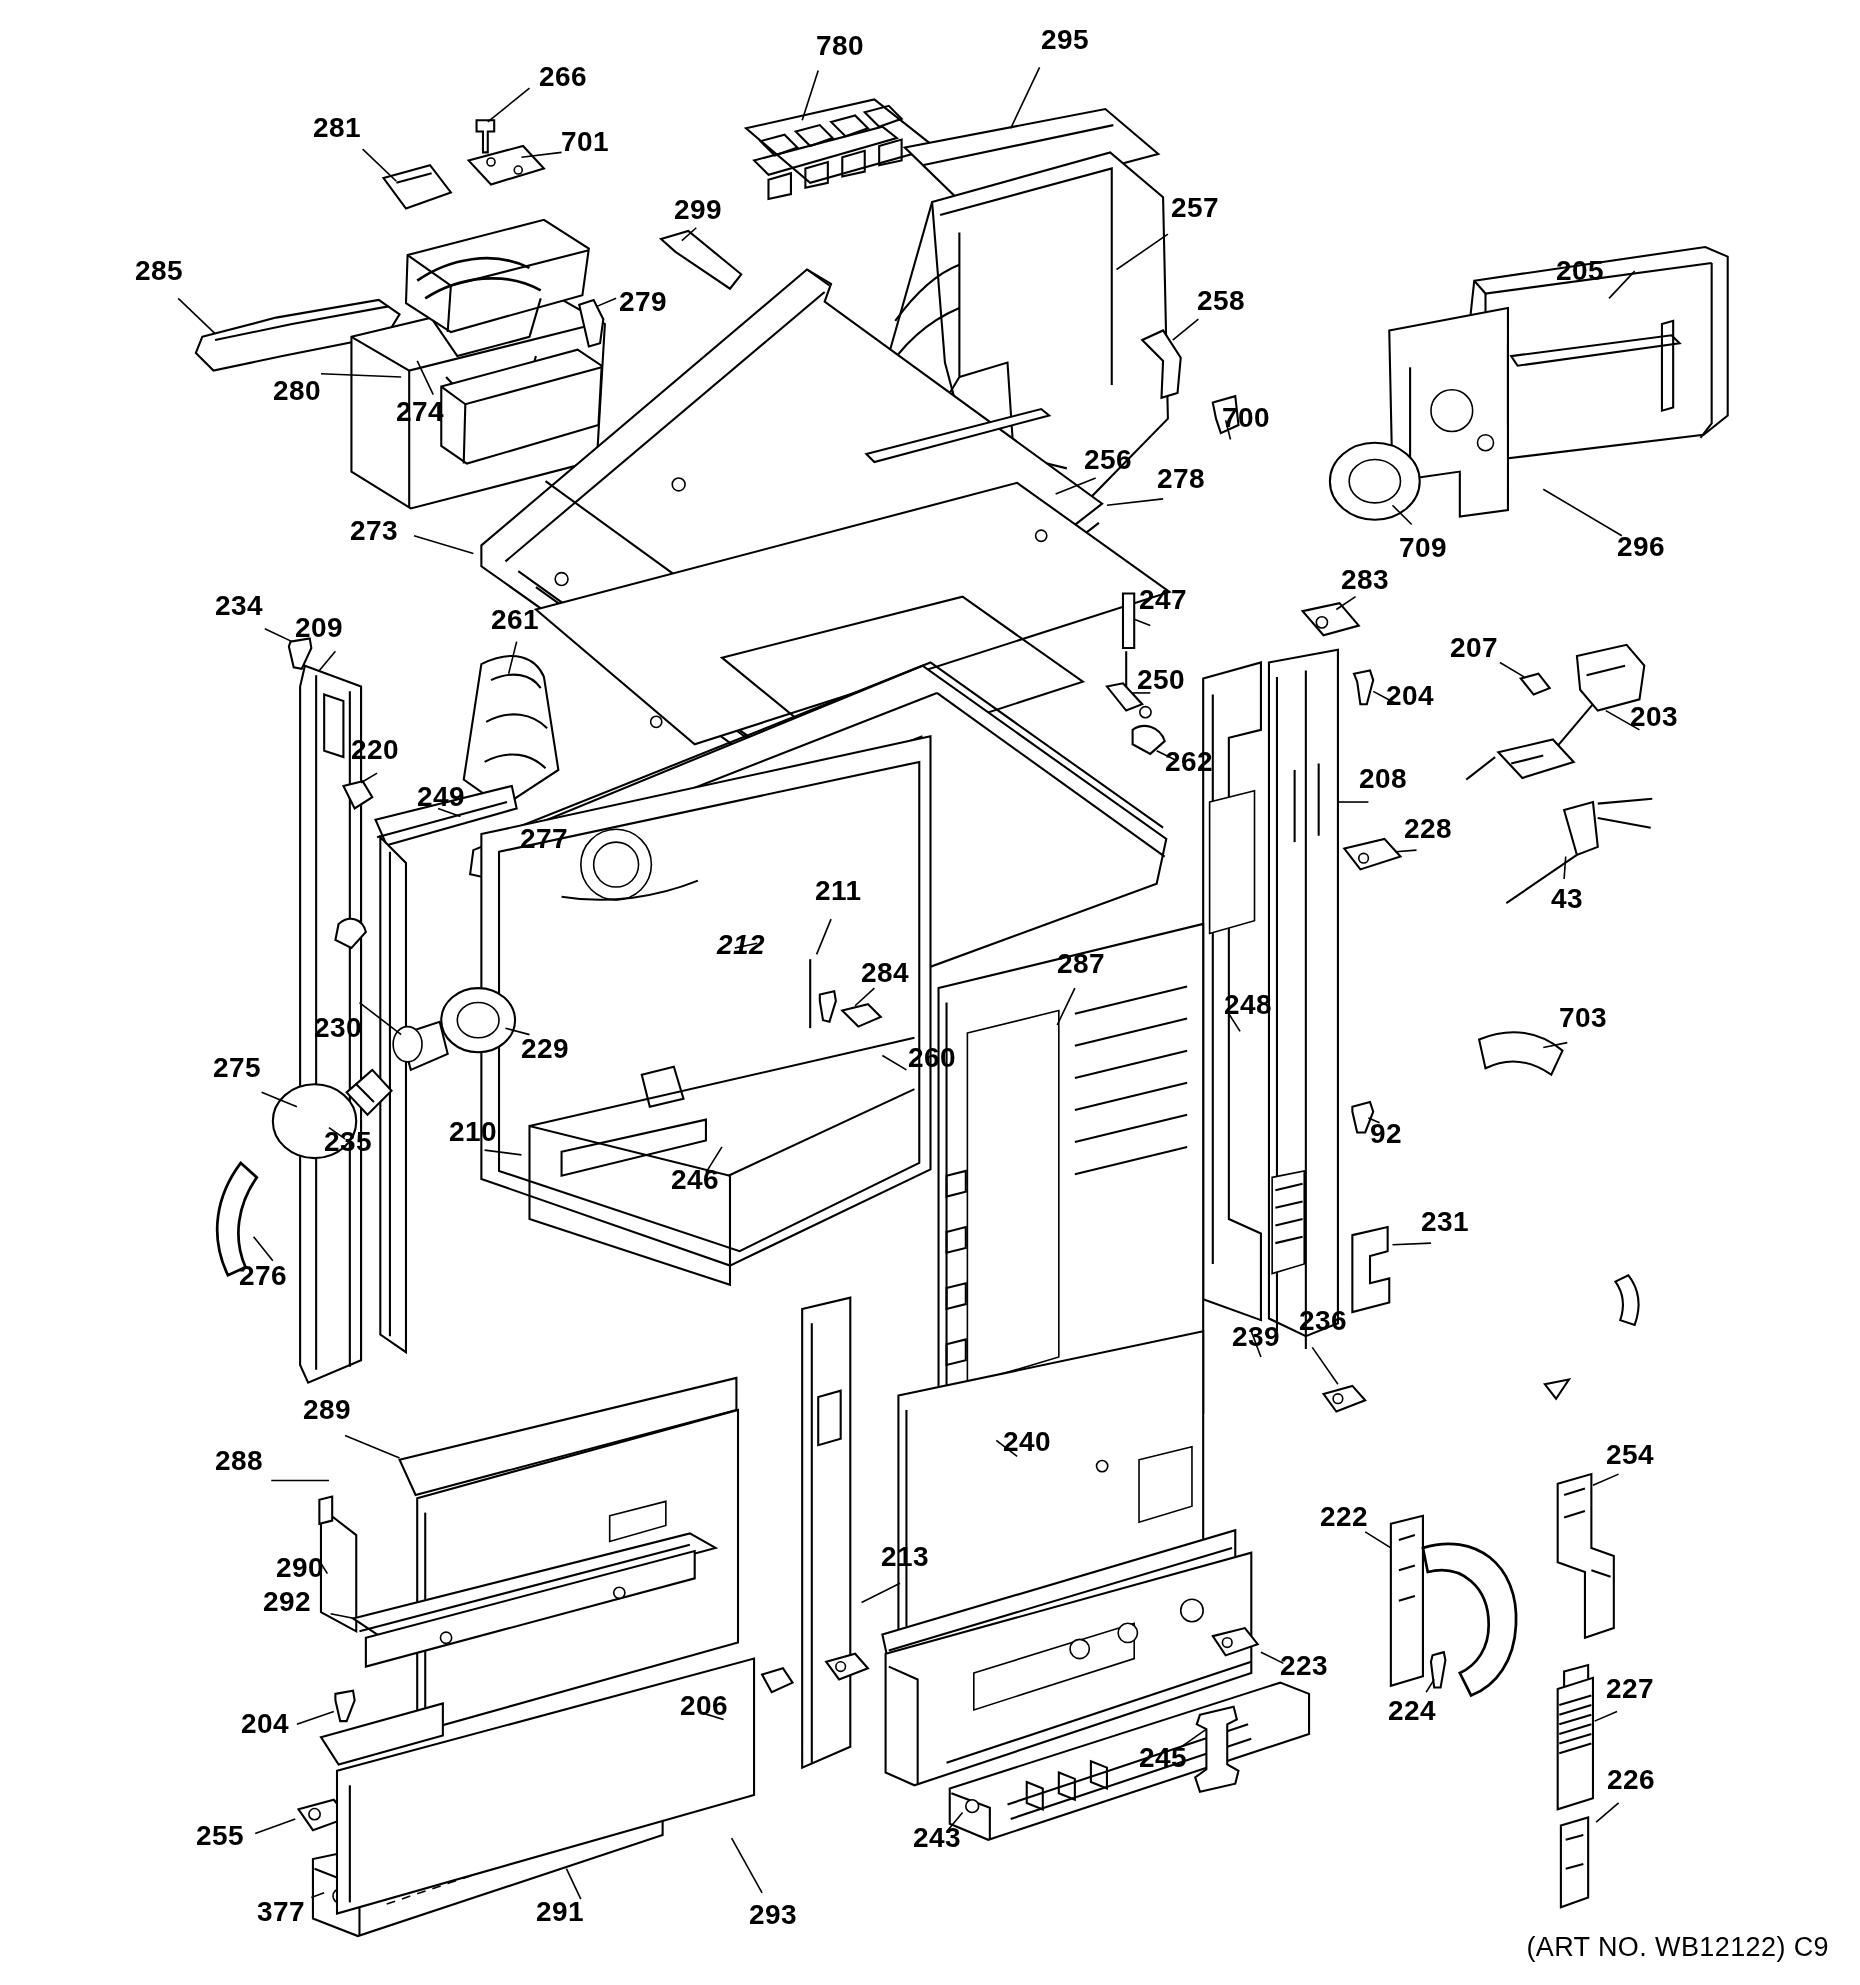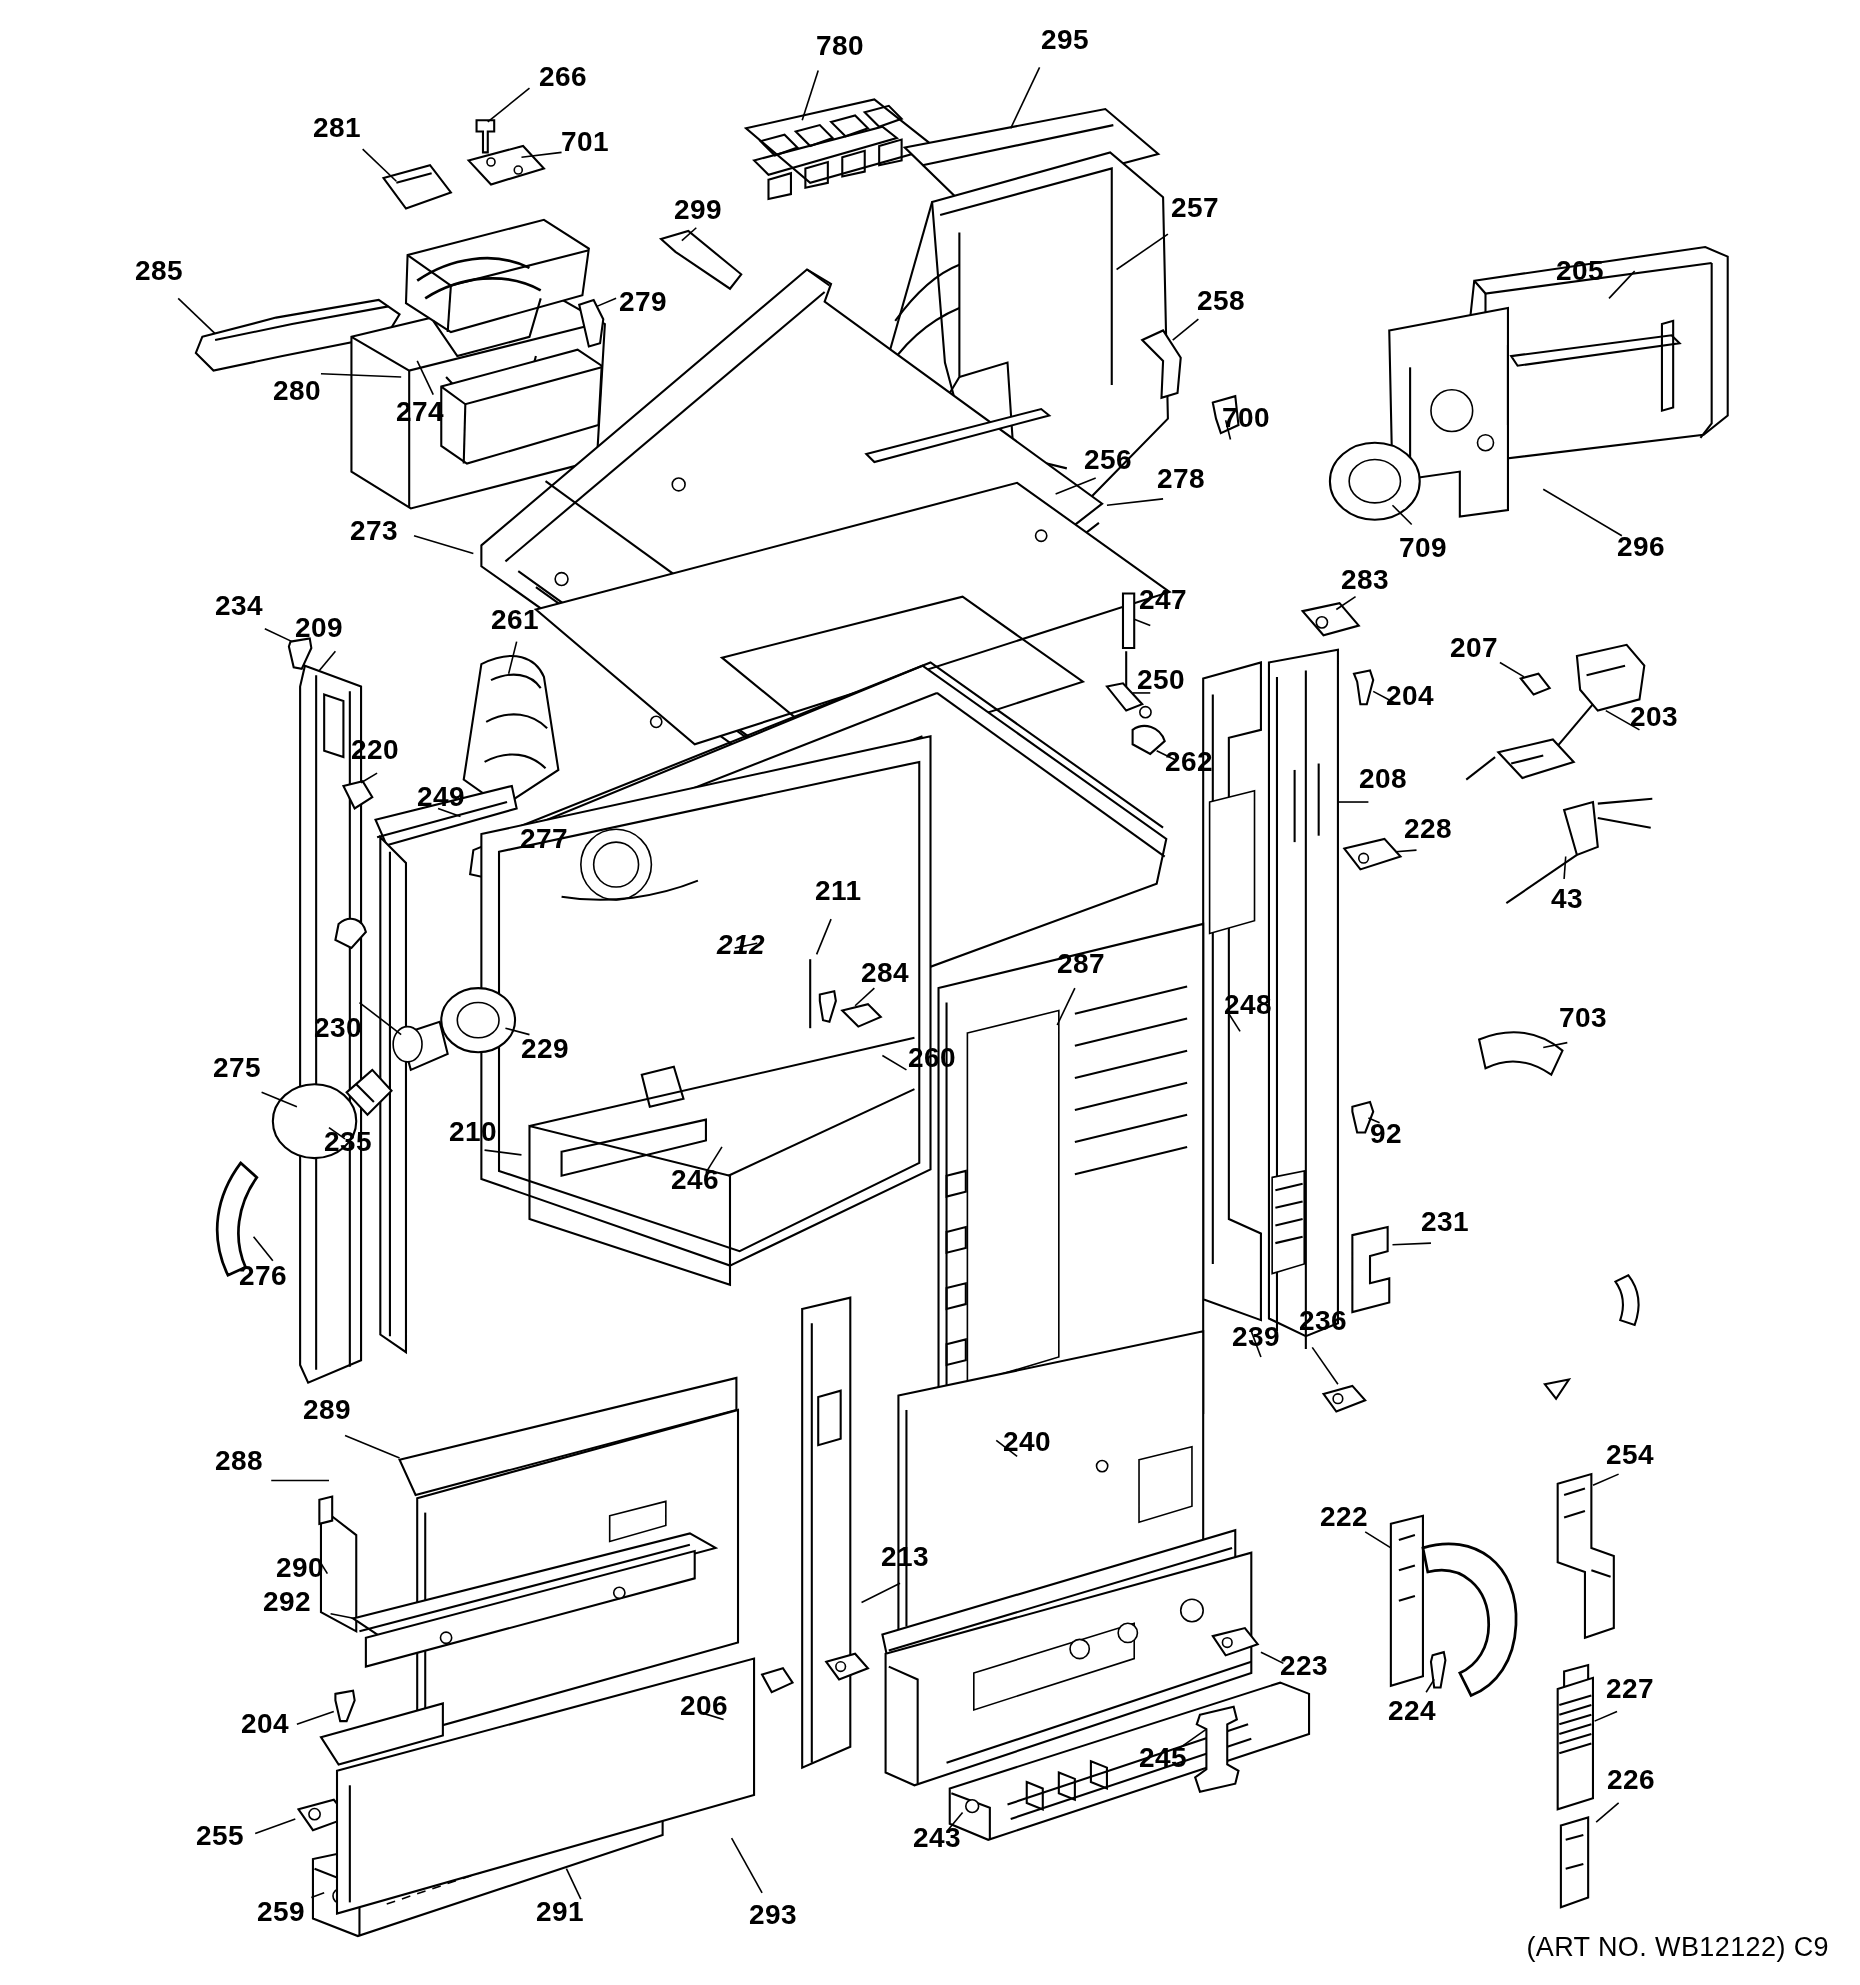--- a/index.html
+++ b/index.html
@@ -464,19 +464,19 @@
   <div class="callout" style="left:881px;top:1543px;">213</div>
   <div class="callout" style="left:1280px;top:1652px;">223</div>
   <div class="callout" style="left:1606px;top:1675px;">227</div>
   <div class="callout" style="left:241px;top:1710px;">204</div>
   <div class="callout" style="left:680px;top:1692px;">206</div>
   <div class="callout" style="left:1388px;top:1697px;">224</div>
   <div class="callout" style="left:1139px;top:1744px;">245</div>
   <div class="callout" style="left:1607px;top:1766px;">226</div>
   <div class="callout" style="left:196px;top:1822px;">255</div>
   <div class="callout" style="left:913px;top:1824px;">243</div>
-  <div class="callout" style="left:257px;top:1898px;">259</div>
+  <div class="callout" style="left:257px;top:1898px;">377</div>
   <div class="callout" style="left:536px;top:1898px;">291</div>
   <div class="callout" style="left:749px;top:1901px;">293</div>
 
   <div id="artnote">(ART NO. WB12122) C9</div>
 </div>
 
 
 </body></html>

